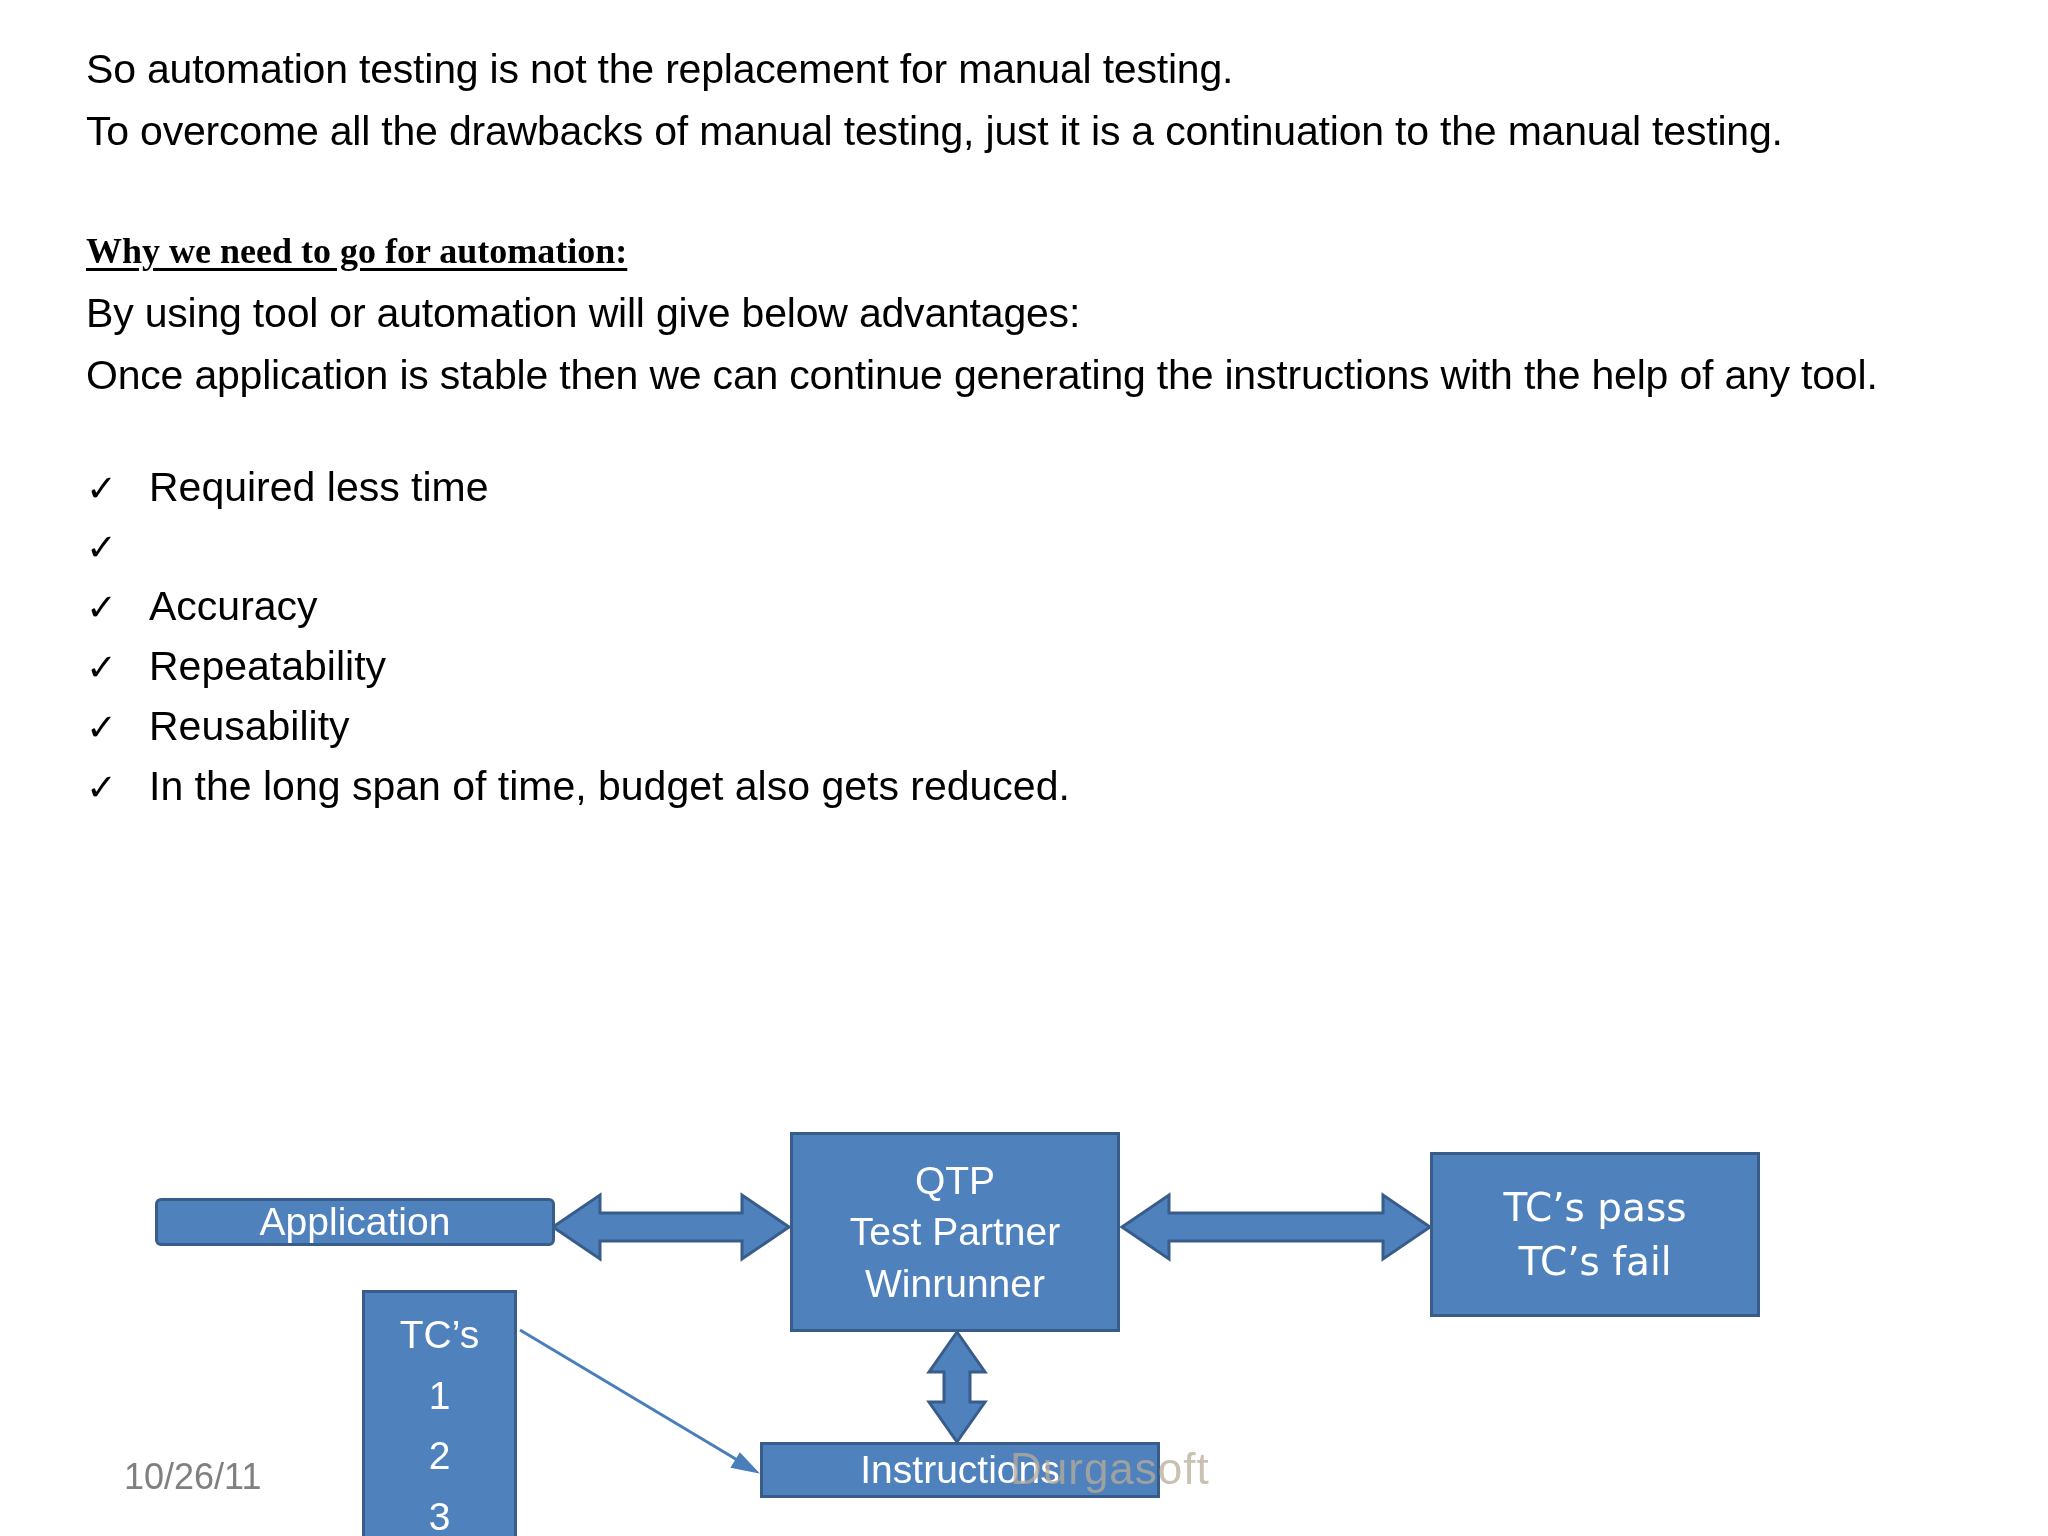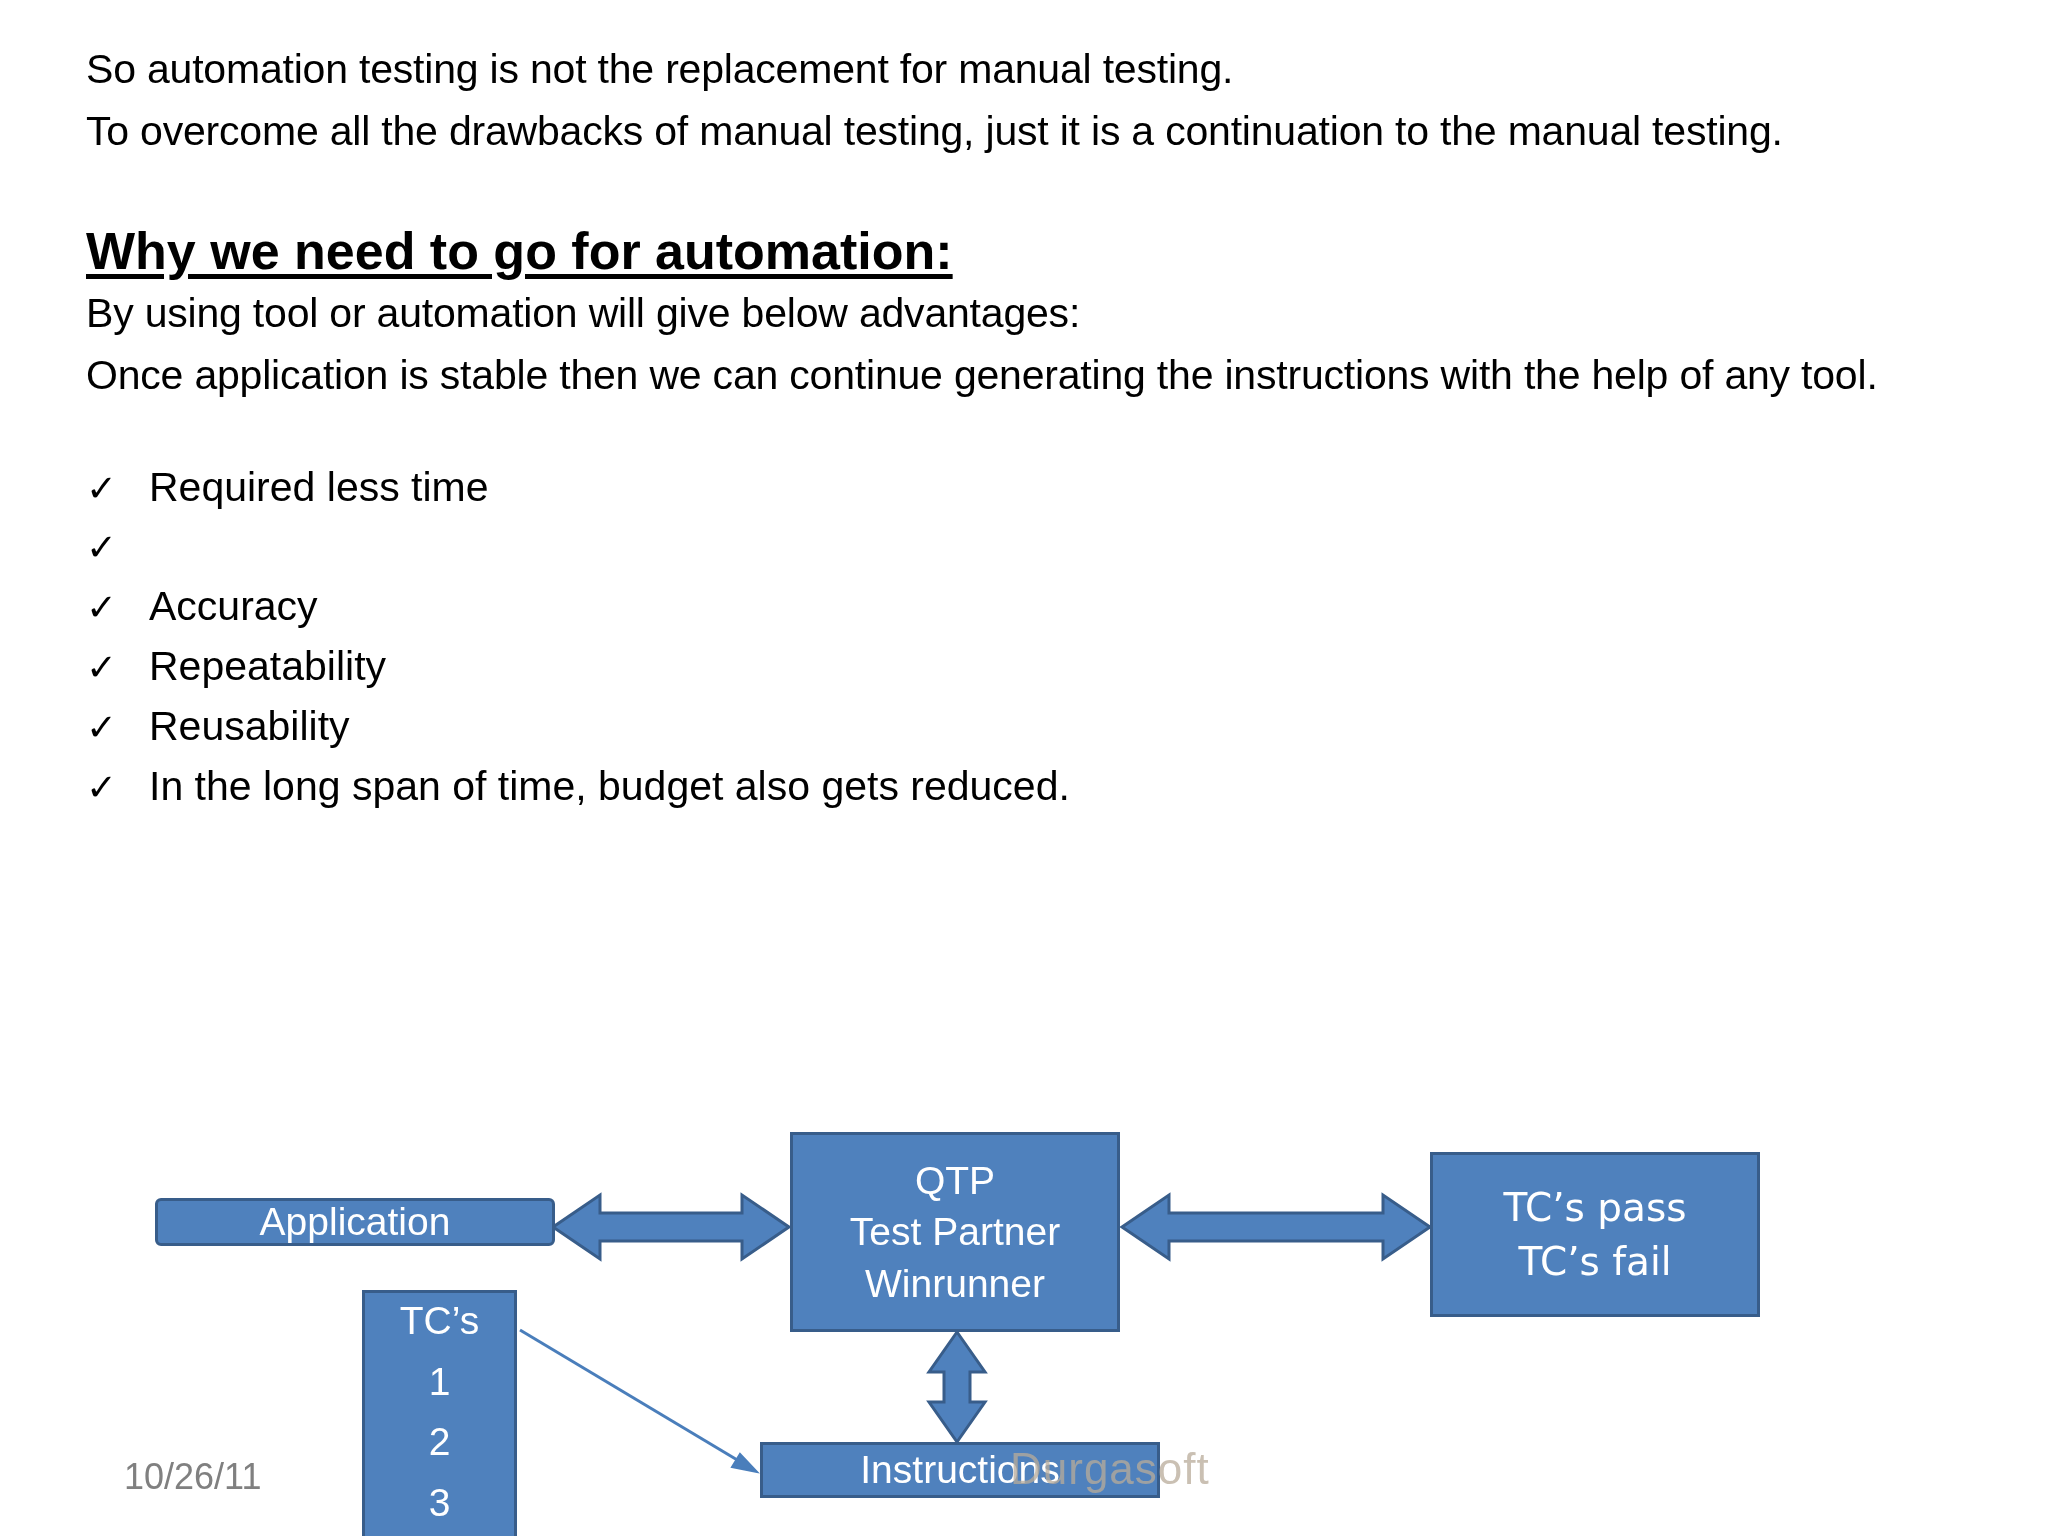--- a/index.html
+++ b/index.html
@@ -35,22 +35,22 @@
   .para-wrap {
     max-width: 1855px;
   }
   .spacer {
     height: 58px;
   }
   .spacer-sm {
     height: 52px;
   }
   .heading {
-    font-family: Liberation Sans, sans-serif;
-    font-size: 52px;
+    font-family: Liberation Serif, serif;
+    font-size: 36px;
     line-height: 62px;
     font-weight: bold;
     text-decoration: underline;
     text-underline-offset: 5px;
     color: #000000;
     display: inline-block;
   }
   .bullets {
     margin: 0;
     padding: 0;
@@ -130,21 +130,21 @@
   #box-tcs {
     left: 362px;
     top: 160px;
     width: 155px;
     height: 250px;
     font-size: 39px;
     justify-content: flex-start;
     padding-top: 4px;
   }
   #box-tcs span { margin: 13px 0 0 0; }
-  #box-tcs span:first-child { margin-top: 0; }
+  #box-tcs span:first-child { margin-top: 14px; }
   #box-instructions {
     left: 760px;
     top: 312px;
     width: 400px;
     height: 56px;
     font-size: 39px;
   }
 
   .arrow-svg {
     position: absolute;

